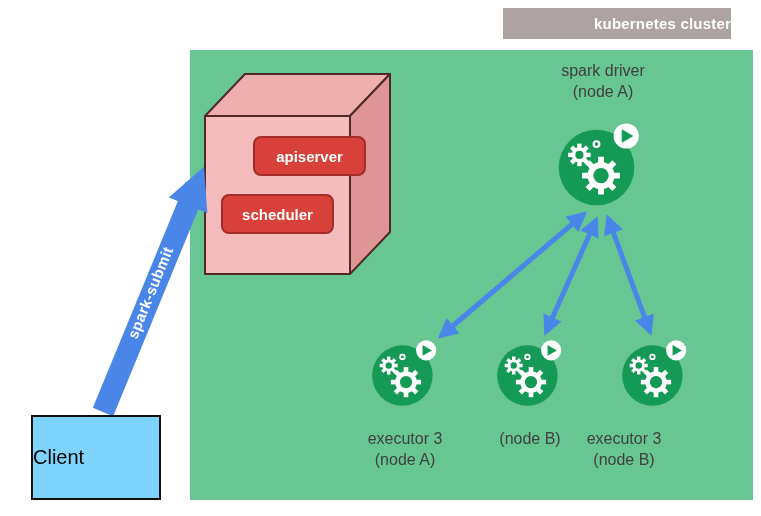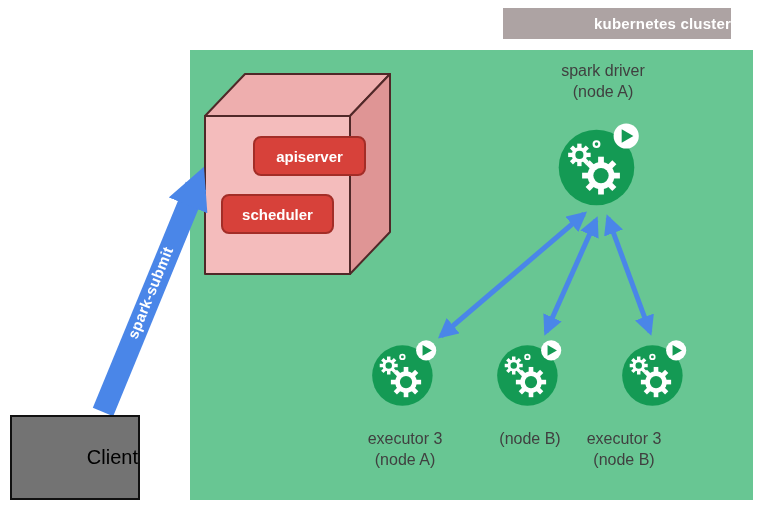--- a/index.html
+++ b/index.html
@@ -22,23 +22,23 @@
   .red-box.scheduler { top:194px; }
 
   .pod { position:absolute; }
 
   .lbl { position:absolute; text-align:center; font-size:16px; line-height:21px; color:#404040; }
   .lbl.driver   { left:523px; top:60px;  width:160px; }
   .lbl.exec1    { left:345px; top:428px; width:120px; }
   .lbl.exec2    { left:470px; top:428px; width:120px; }
   .lbl.exec3    { left:564px; top:428px; width:120px; }
 
-  .client-box { position:absolute; left:10px; top:415px; width:130px; height:85px;
-                background:#737373; border:2px solid #111;
-                display:flex; align-items:center; justify-content:flex-end;
+  .client-box { position:absolute; left:31px; top:415px; width:130px; height:85px;
+                background:#7dd3fc; border:2px solid #111;
+                display:flex; align-items:center; justify-content:flex-start;
                 font-size:20px; color:#000; }
 
   .spark-submit-label { position:absolute; left:80px; top:284px; width:140px; text-align:center;
                 color:#fff; font-weight:bold; font-size:15px;
                 transform:rotate(-68deg); letter-spacing:.3px; }
 </style>
 </head>
 <body>
 
 <div class="canvas">

